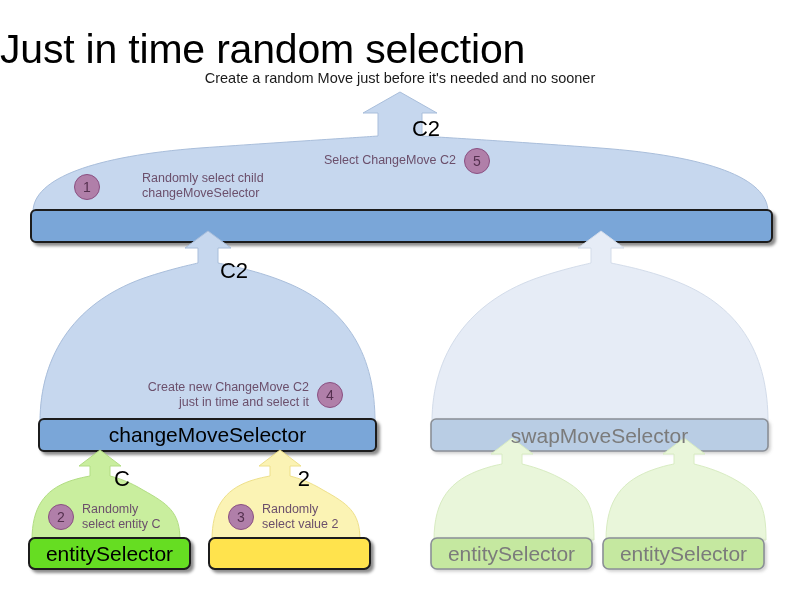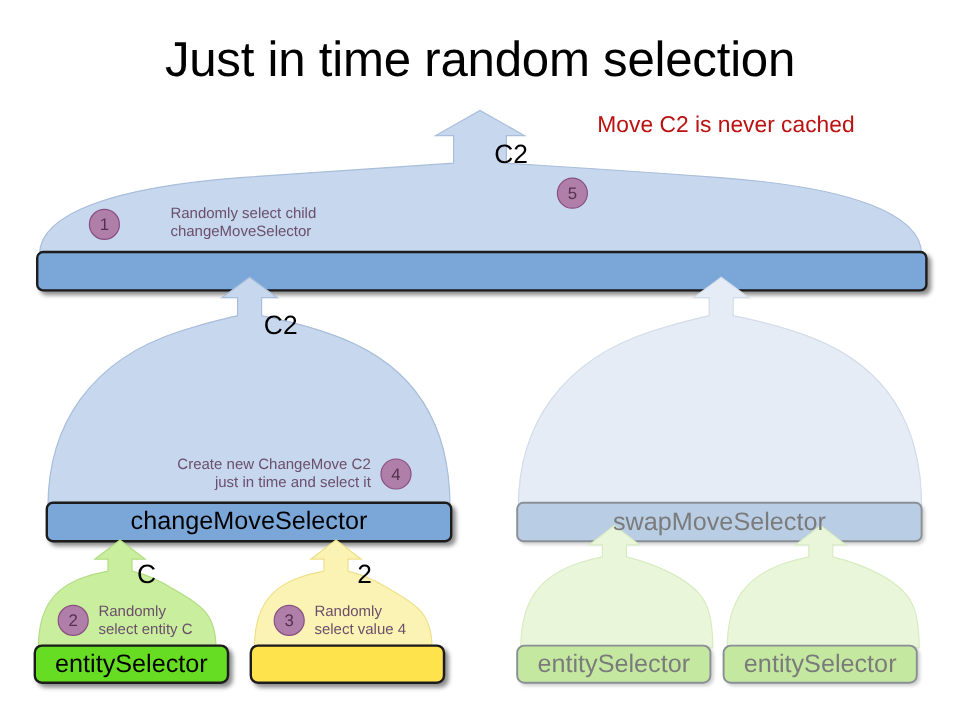--- a/index.html
+++ b/index.html
@@ -7,21 +7,21 @@
     width:800px;height:600px;overflow:hidden;
     font-family:"Liberation Sans","DejaVu Sans",sans-serif;
     position:relative;
   }
   #stage{position:absolute;left:0;top:0;width:800px;height:600px;}
   #stage svg{position:absolute;left:0;top:0;}
 
   .ov{position:absolute;}
 
   .title{
-    left:0;top:26px;width:800px;text-align:center;
+    left:0;top:26px;width:800px;
     font-size:41px;color:#000;letter-spacing:-0.2px;white-space:nowrap;
   }
   .subtitle{
     left:0;top:70px;width:800px;text-align:center;
     font-size:14.5px;color:#1a1a1a;
   }
   .warning{
     left:440px;top:94px;width:330px;text-align:center;
     font-size:19px;color:#bb1111;font-weight:normal;
   }
@@ -121,52 +121,55 @@
     <rect x="29" y="538" width="161" height="31" rx="6" ry="6" fill="#66dd22" stroke="#1b1b1b" stroke-width="2" filter="url(#sh)"></rect>
 
     <rect x="209" y="538" width="161" height="31" rx="6" ry="6" fill="#ffe34d" stroke="#1b1b1b" stroke-width="2" filter="url(#sh)"></rect>
 
     <rect x="431" y="538" width="161" height="31" rx="6" ry="6" fill="#c5e8a0" stroke="#8a8f96" stroke-width="1.6" filter="url(#shf)"></rect>
 
     <rect x="603" y="538" width="161" height="31" rx="6" ry="6" fill="#c5e8a0" stroke="#8a8f96" stroke-width="1.6" filter="url(#shf)"></rect>
   </svg>
 
   <div class="ov title">Just in time random selection</div>
-  <div class="ov warning">Move C2 is never cached</div>
+  <div class="ov subtitle">Create a random Move just before it's needed and no sooner</div>
 
   <div class="ov conelabel" style="left:360px;top:116px;width:80px;">C2</div>
   <div class="ov conelabel" style="left:168px;top:258px;width:80px;">C2</div>
   <div class="ov conelabel" style="left:70px;top:466px;width:60px;">C</div>
   <div class="ov conelabel" style="left:250px;top:466px;width:60px;">2</div>
 
   <div class="ov boxlabel" style="left:39px;top:419px;width:337px;height:32px;">changeMoveSelector</div>
   <div class="ov boxlabel faded" style="left:431px;top:420px;width:337px;height:32px;">swapMoveSelector</div>
   <div class="ov boxlabel" style="left:29px;top:538px;width:161px;height:31px;">entitySelector</div>
   <div class="ov boxlabel faded" style="left:431px;top:538px;width:161px;height:31px;">entitySelector</div>
   <div class="ov boxlabel faded" style="left:603px;top:538px;width:161px;height:31px;">entitySelector</div>
 
   <div class="badge" style="left:74px;top:174px;">1</div>
   <div class="ov note" style="left:110px;top:171px;width:200px;margin-left:32px;">
     <div>Randomly select child</div>
     <div>changeMoveSelector</div>
   </div>
 
   <div class="badge" style="left:464px;top:148px;">5</div>
+  <div class="ov note right" style="left:250px;top:153px;width:206px;">
+    <div>Select ChangeMove C2</div>
+  </div>
 
   <div class="badge" style="left:317px;top:382px;">4</div>
   <div class="ov note right" style="left:100px;top:380px;width:209px;">
     <div>Create new ChangeMove C2</div>
     <div>just in time and select it</div>
   </div>
 
   <div class="badge" style="left:48px;top:504px;">2</div>
   <div class="ov note" style="left:82px;top:502px;width:110px;">
     <div>Randomly</div>
     <div>select entity C</div>
   </div>
 
   <div class="badge" style="left:228px;top:504px;">3</div>
   <div class="ov note" style="left:262px;top:502px;width:110px;">
     <div>Randomly</div>
-    <div>select value 4</div>
+    <div>select value 2</div>
   </div>
 
 </div>
 
 </body></html>

